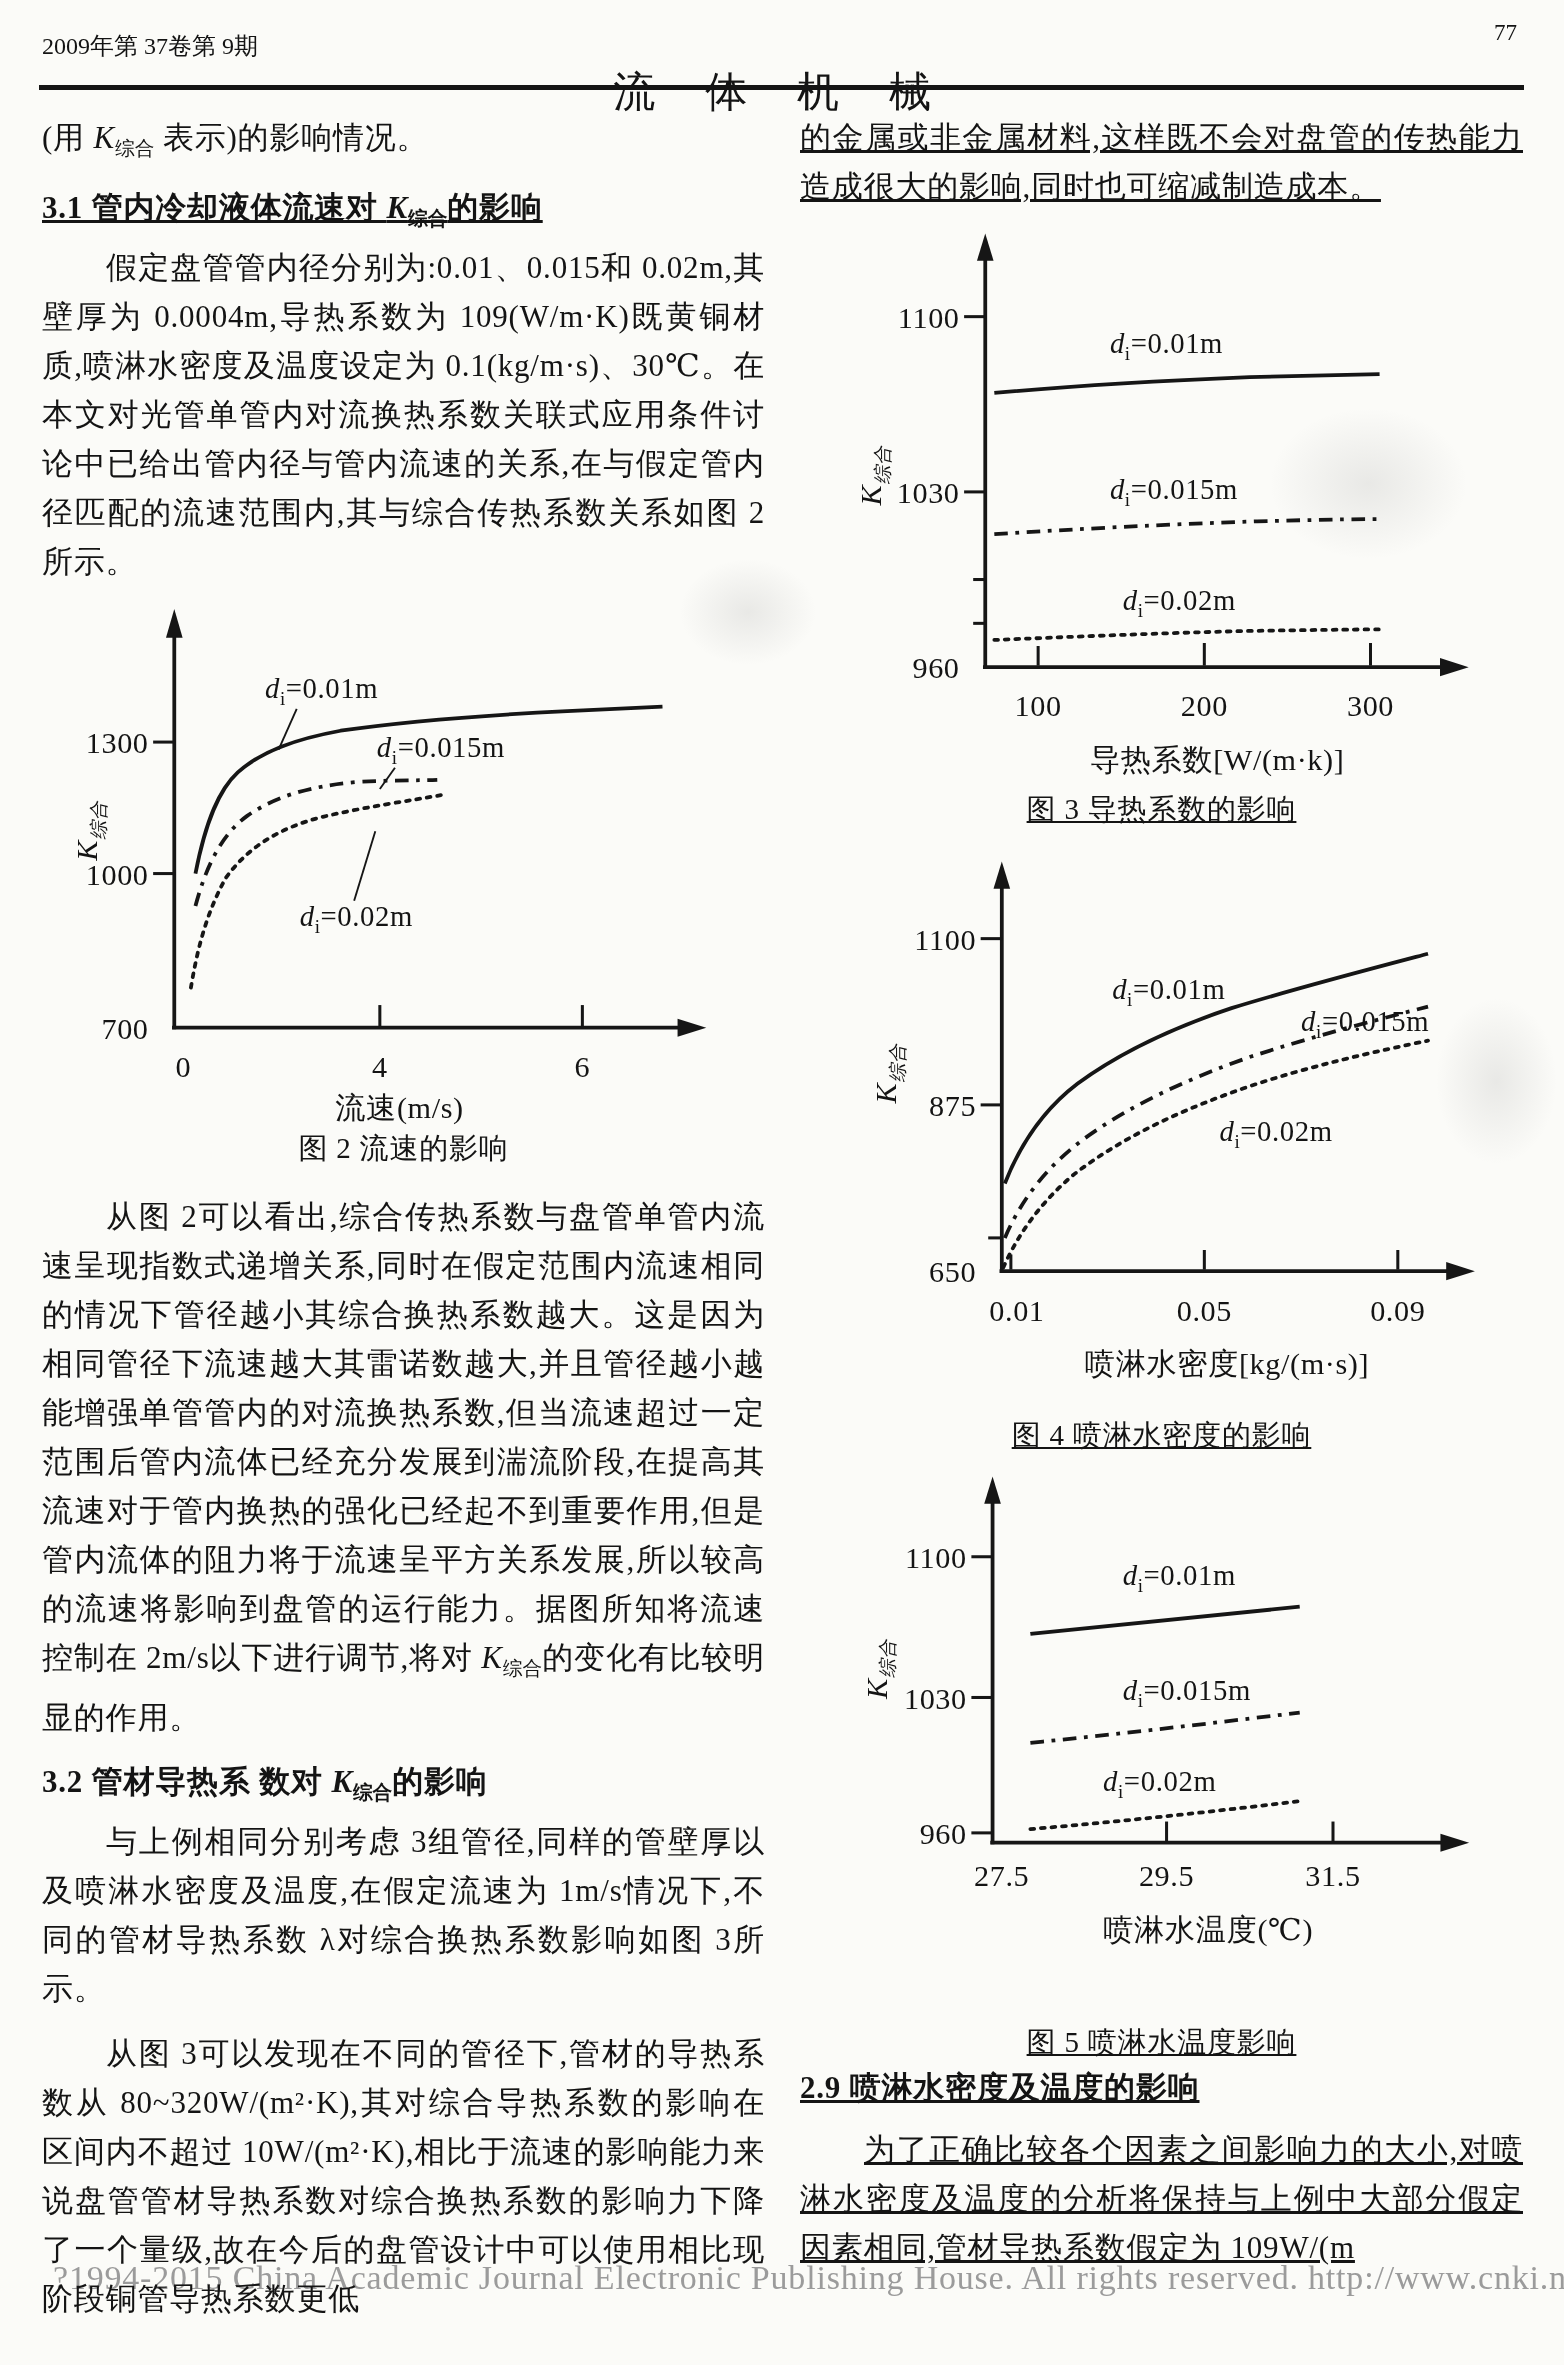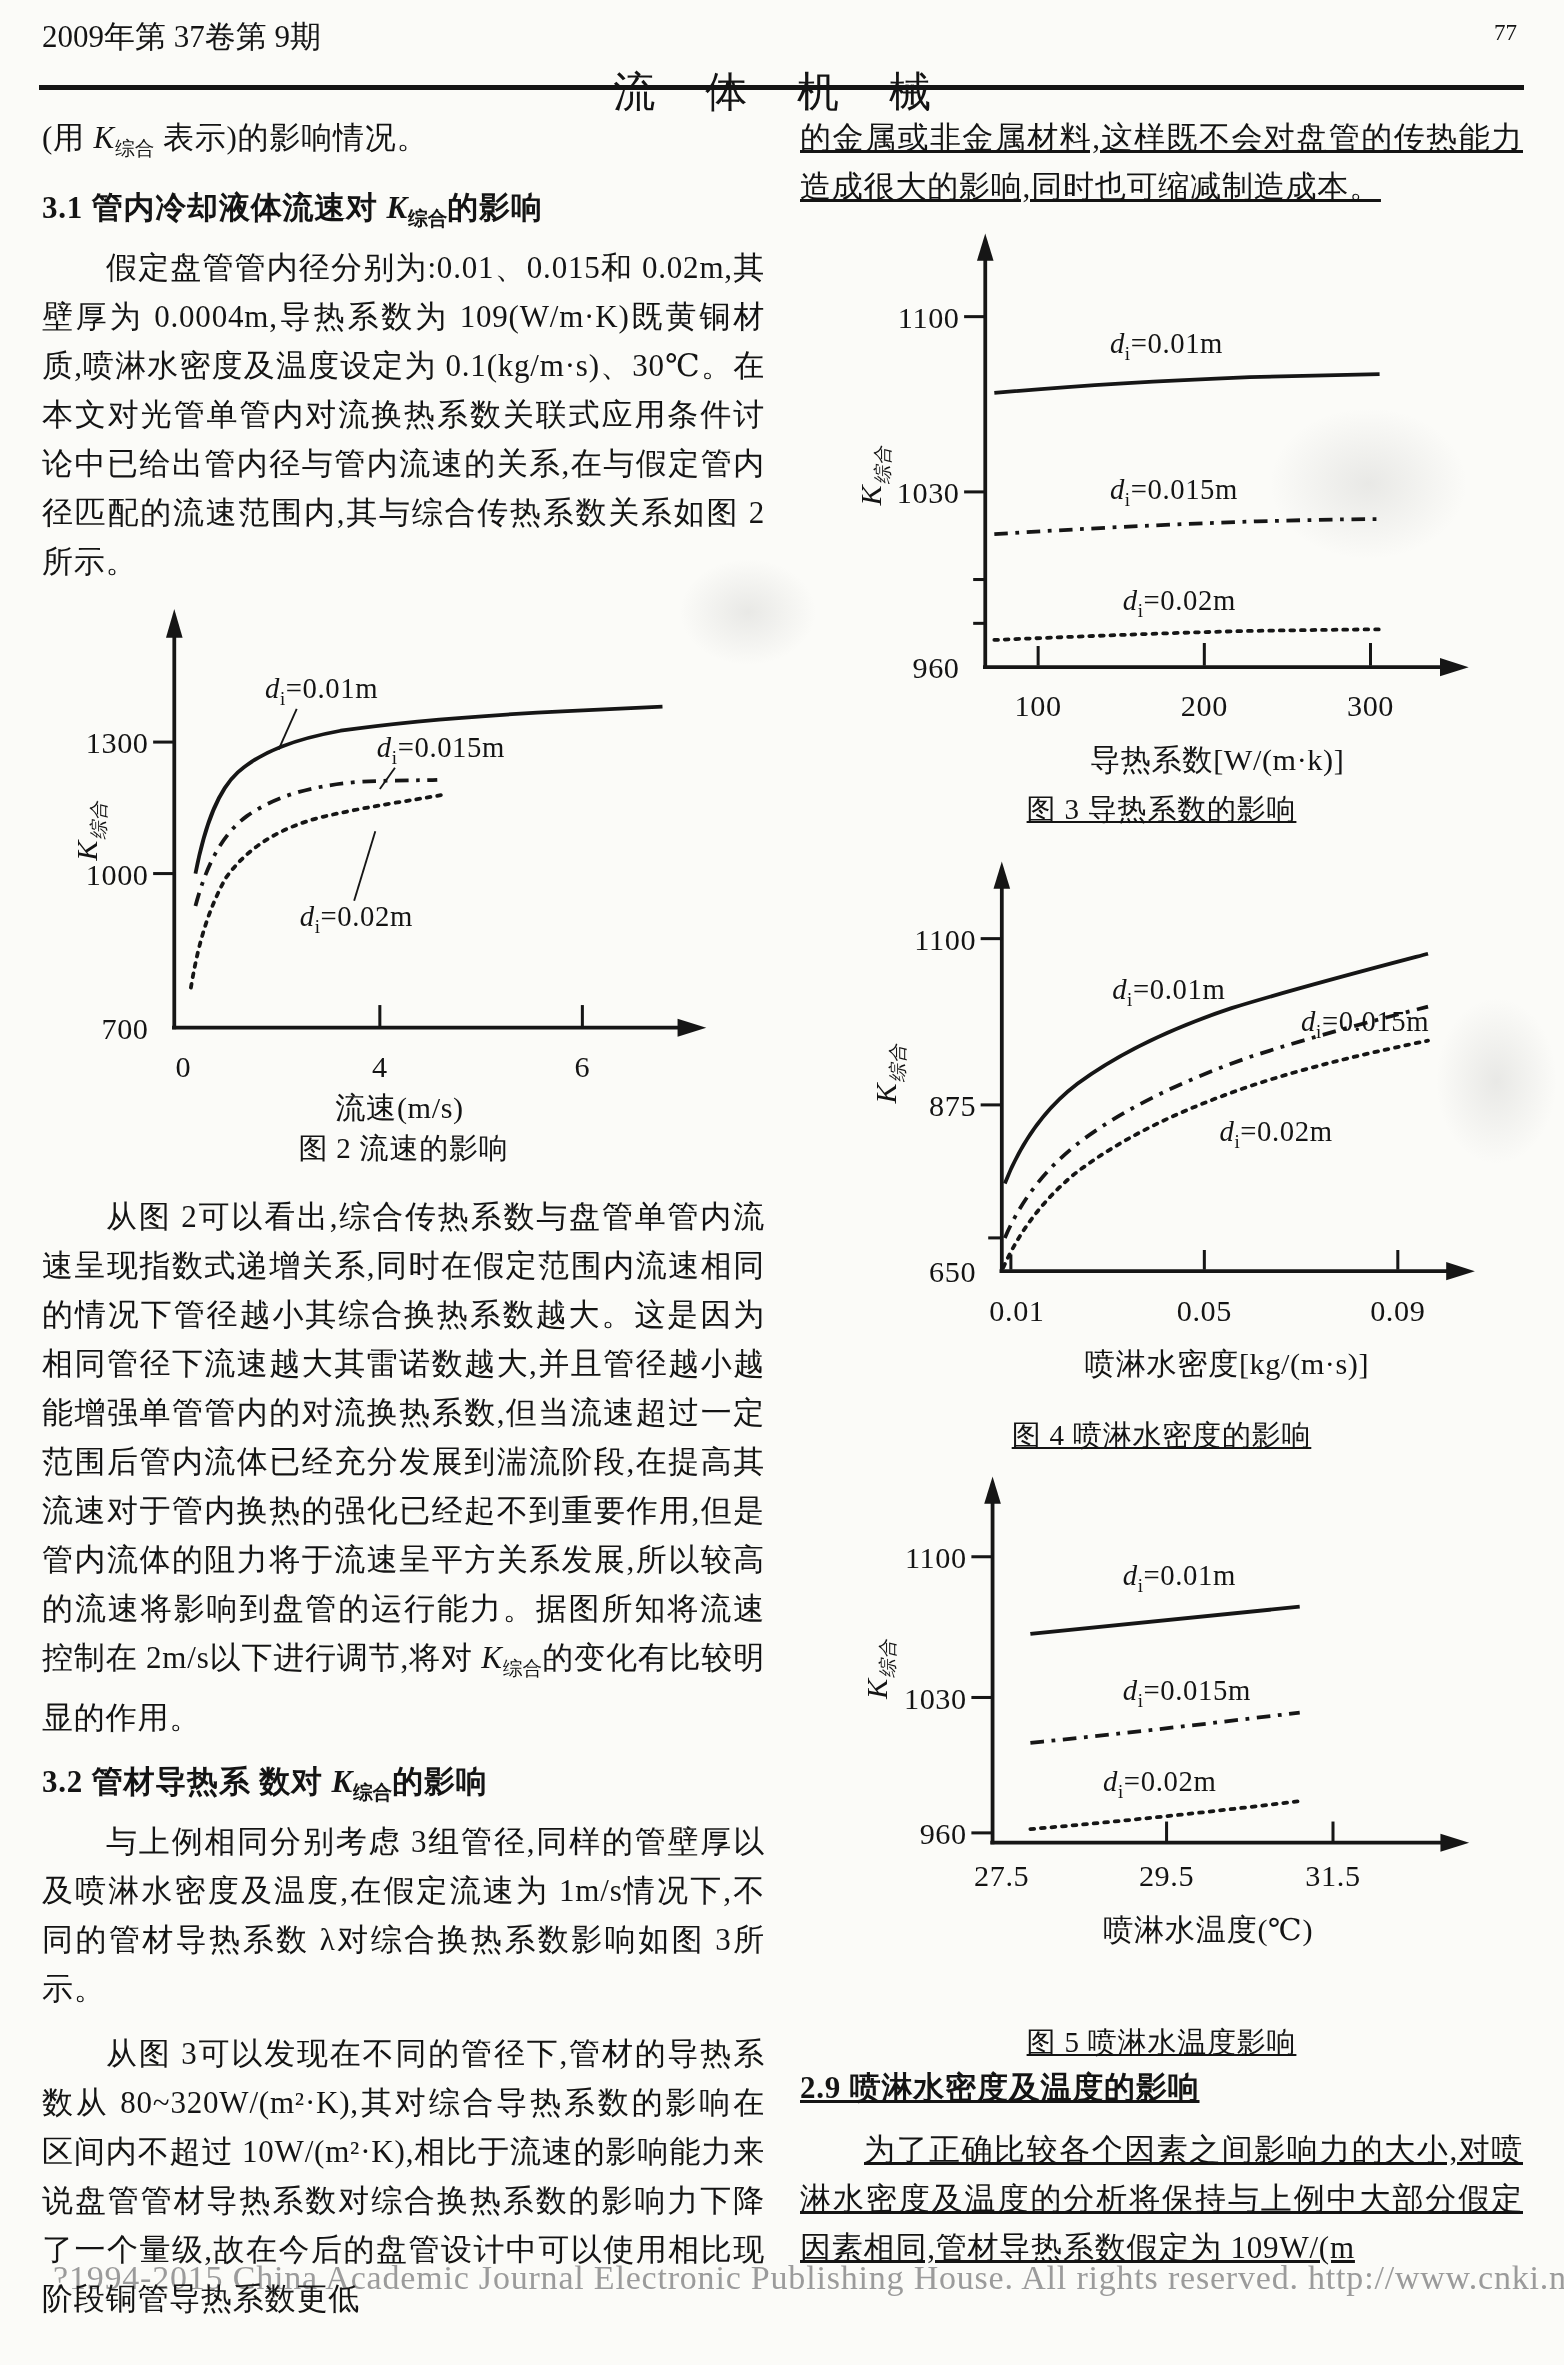--- a/index.html
+++ b/index.html
@@ -1,31 +1,31 @@
 <!DOCTYPE html>
 <html style="font-size:12px"><head>
 <meta charset="utf-8">
 <style>
   html,body{margin:0;padding:0;background:#d9d9d9;}
   .page{position:relative;width:1564px;height:2366px;background:#fbfbf8;
         font-family:"Liberation Serif","DejaVu Serif",serif;color:#141414;overflow:hidden;}
-  .hdr-issue{position:absolute;left:42px;top:16px;font-size:31px;white-space:nowrap;}
+  .hdr-issue{position:absolute;left:42px;top:30px;font-size:24px;white-space:nowrap;}
   .hdr-journal{position:absolute;left:0;right:0;top:30px;text-align:center;font-size:42px;letter-spacing:19.7px;white-space:nowrap;margin-top:34px;}
   .hdr-page{position:absolute;right:47px;top:20px;font-size:23px;}
   .hdr-rule{position:absolute;left:39px;top:85px;width:1485px;height:5.3px;background:#151515;}
   .col{position:absolute;top:113px;width:723px;font-size:31px;line-height:49px;
        text-align:justify;letter-spacing:0.8px;z-index:2;}
   .col-left{left:42px;} .col-right{left:800px;text-decoration:underline;}
   p{margin:0;text-indent:64px;} p.noindent{text-indent:0;}
   h3{margin:0;font-size:31px;font-weight:bold;text-indent:0;line-height:49px;}
   figure{margin:0;}
   figcaption{text-align:center;font-size:29px;line-height:36px;text-indent:0;}
   .seg-sub{font-size:19.7px;vertical-align:-6.8px;letter-spacing:0;}
   .seg-i{font-style:italic;}
-  .mt14{margin-top:10.6px;} .mt18{margin-top:13.6px;} .mt20{margin-top:15px;}
+  .mt14{margin-top:10.6px;text-decoration:underline;} .mt18{margin-top:13.6px;} .mt20{margin-top:15px;}
   .mt22{margin-top:16.6px;} .mt24{margin-top:26px;} .mt35{margin-top:26.5px;}
   .mt40{margin-top:34px;} .mt25{margin-top:19px;} .mt85{margin-top:64px;}
   .mt5{margin-top:3.8px;} .mt12{margin-top:13px;} .mt8{margin-top:6px;} .mt2{margin-top:1.5px;}
   svg{display:block;margin-left:10.6px;}
   svg text{fill:#141414;font-family:"Liberation Serif","DejaVu Serif",serif;}
   .axis{stroke:#161616;stroke-width:5;fill:none;}
   .tickline{stroke:#161616;stroke-width:4;fill:none;}
   .arrow{fill:#161616;stroke:none;}
   .curve{stroke:#161616;fill:none;stroke-width:5;}
   .dashdot{stroke-dasharray:18 10 5 10;}

